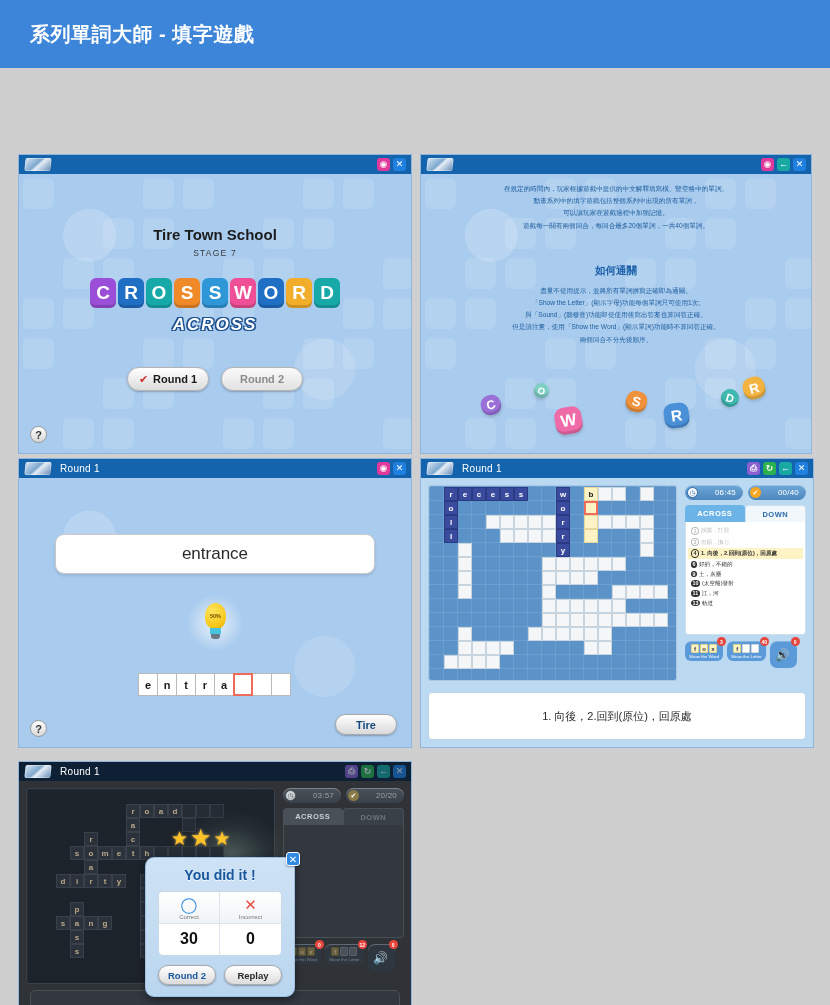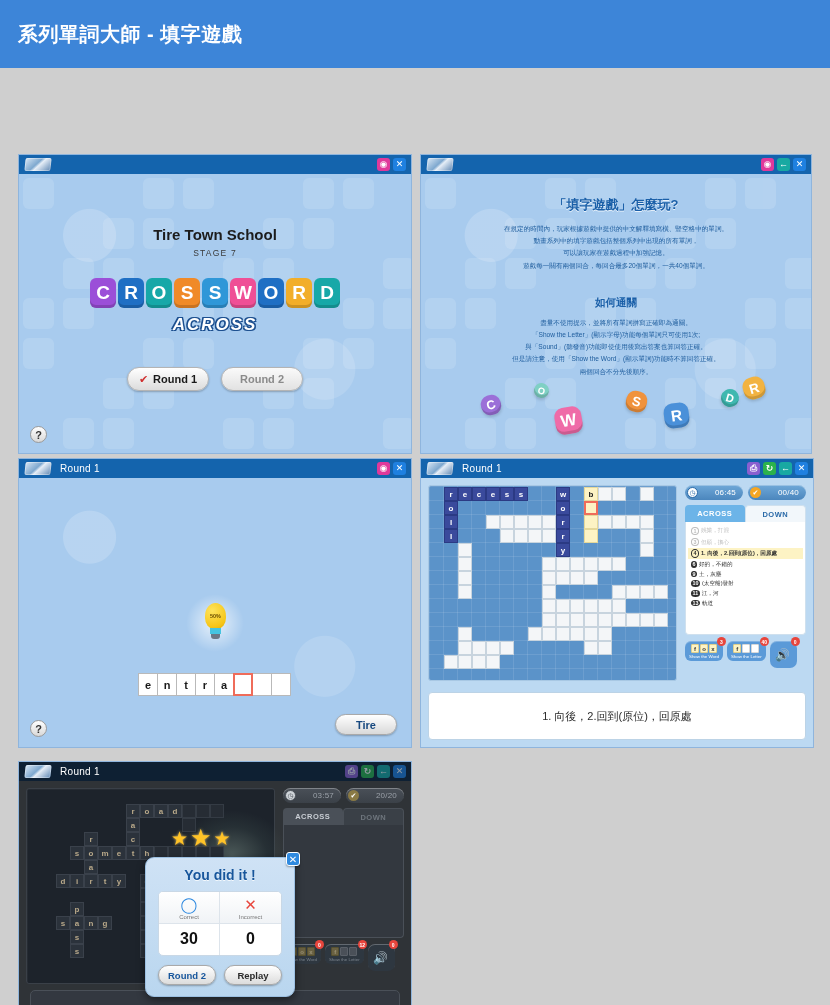--- a/index.html
+++ b/index.html
@@ -6,21 +6,21 @@
   html, body { margin:0; padding:0; }
   body {
     width: 830px; height: 1005px;
     background: #cfcfcf;
     font-family: "Liberation Sans", "DejaVu Sans", sans-serif;
     overflow: hidden;
   }
   
   .topbar {
     height: 68px; background:#3d85d8; color:#fff;
-    display:flex; align-items:center; padding-left:18px;
+    display:flex; align-items:center; padding-left:30px;
   }
   .topbar h1 { margin:0; font-size:20px; font-weight:bold; letter-spacing:.5px; }
 
   
   .board { position:relative; width:830px; height:937px; }
   .panel { position:absolute; background:#aecdee; border:1px solid #8fb5dd; overflow:hidden; }
   .p1 { left:18px;  top:86px;  width:394px; height:300px; }
   .p2 { left:420px; top:86px;  width:392px; height:300px; }
   .p3 { left:18px;  top:390px; width:394px; height:290px; }
   .p4 { left:420px; top:390px; width:394px; height:290px; }
@@ -96,21 +96,21 @@
     display:flex; align-items:center; justify-content:center;
   }
 
   
   .howto { position:absolute; inset:0; text-align:center; color:#1b5fa8; }
   .h2-title {
     margin-top:22px; font-size:13px; font-weight:bold; color:#1a5fa8;
     text-shadow:0 1px 0 rgba(255,255,255,.75);
   }
   .h2-para { margin-top:9px; font-size:6.6px; line-height:1.85; color:#1d5c9c; }
-  .h2-sub { margin-top:24px; font-size:10.5px; font-weight:bold; color:#1a5fa8;text-align:center; }
+  .h2-sub { margin-top:32px; font-size:10.5px; font-weight:bold; color:#1a5fa8;text-align:center; }
   .h2-para2 { margin-top:7px; font-size:6.6px; line-height:1.85; color:#1d5c9c; }
   .floaters { position:absolute; left:0; right:0; bottom:6px; height:70px; }
   .fl {
     position:absolute; border-radius:9px; color:#fff; font-weight:bold;
     display:flex; align-items:center; justify-content:center;
     box-shadow: inset 0 -3px 0 rgba(0,0,0,.15), 0 2px 3px rgba(0,0,0,.15);
   }
 
   
   .wordbox {
@@ -416,21 +416,20 @@
           <div class="tile" style="left: 124px; top: 204px; width: 31px; height: 31px;"></div>
           <div class="tile" style="left: 244px; top: 204px; width: 31px; height: 31px;"></div>
           <div class="tile" style="left: 284px; top: 204px; width: 31px; height: 31px;"></div>
           <div class="tile" style="left: 44px; top: 244px; width: 31px; height: 31px;"></div>
           <div class="tile" style="left: 84px; top: 244px; width: 31px; height: 31px;"></div>
           <div class="tile" style="left: 204px; top: 244px; width: 31px; height: 31px;"></div>
           <div class="tile" style="left: 244px; top: 244px; width: 31px; height: 31px;"></div>
           <div class="tile" style="left: 364px; top: 244px; width: 31px; height: 31px;"></div>
         </div>
       <div class="howto">
-        <div class="h2-title">「填字遊戲」怎麼玩?</div>
         <div class="h2-para" id="p2intro">
             <div>在規定的時間內，玩家根據遊戲中提供的中文解釋填寫橫、豎空格中的單詞。</div>
             <div>動畫系列中的填字遊戲包括整個系列中出現的所有單詞，</div>
             <div>可以讓玩家在遊戲過程中加強記憶。</div>
             <div>遊戲每一關有兩個回合，每回合最多20個單詞，一共40個單詞。</div>
           </div>
         <div class="h2-sub">如何通關</div>
         <div class="h2-para2" id="p2rules">
             <div>盡量不使用提示，並將所有單詞拼寫正確即為通關。</div>
             <div>「Show the Letter」(顯示字母)功能每個單詞只可使用1次;</div>
@@ -454,20 +453,21 @@
   <div class="panel p3">
     <div class="tbar">
       <div class="logo"></div>
       <div class="rtitle">Round 1</div>
       <div class="tb-icons">
         <div class="tbi sound">◉</div>
         <div class="tbi close">✕</div>
       </div>
     </div>
     <div class="body1">
+      <div class="wordbox">entrance</div>
       <div class="bulb-wrap">
         <div class="bulb">
           <div class="glow"></div>
           <div class="glass">
             <span class="pct">50%</span>
           </div>
           <div class="neck"></div>
           <div class="base"></div>
         </div>
       </div>

